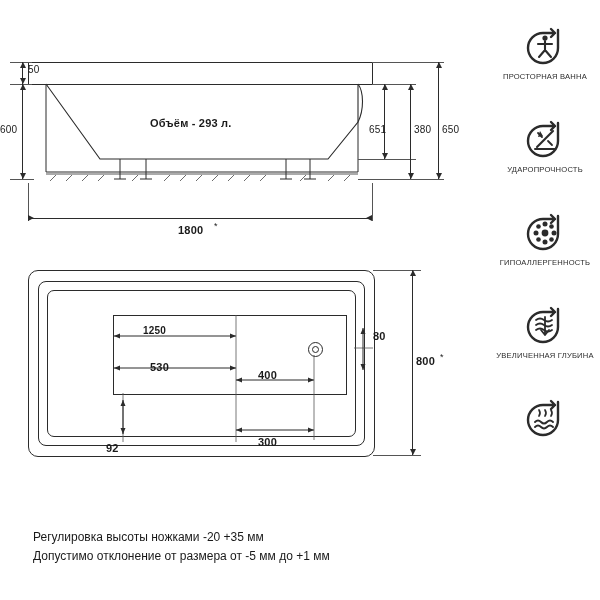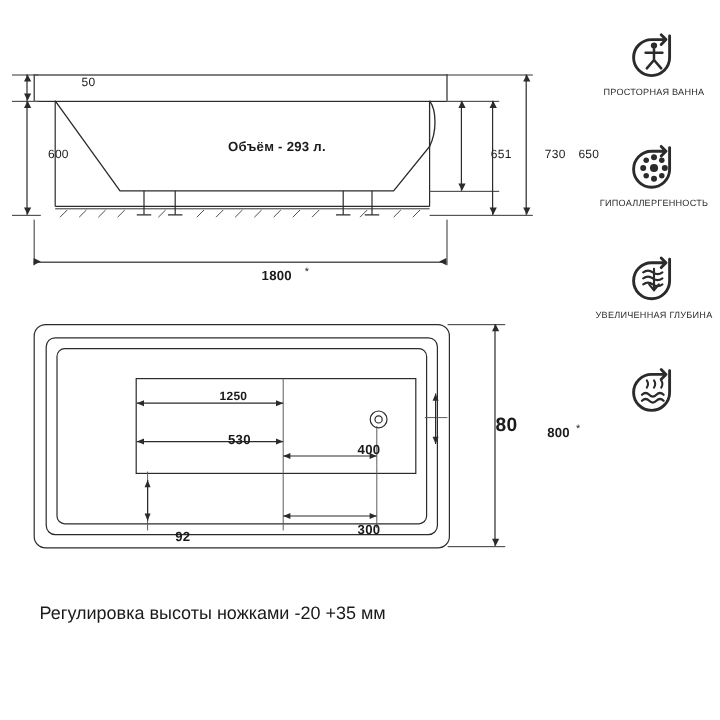--- a/index.html
+++ b/index.html
@@ -19,21 +19,20 @@
   .v{width:1px;}
   .thin{background:#555;}
   .dim{background:#2b2b2b;}
 
   .lbl{
     position:absolute;
     font-size:10px;
     color:#1a1a1a;
     white-space:nowrap;
     letter-spacing:.2px;
-    margin-left:40px;
   }
   .lbl.b{font-weight:bold;}
 
   
   #sideView{position:absolute;left:28px;top:62px;width:345px;height:120px;}
 
   
   #planView{position:absolute;left:28px;top:270px;width:345px;height:185px;}
 
   .tub-outline{
@@ -66,21 +65,21 @@
   }
 
   
   .arw{position:absolute;width:0;height:0;}
   .arw.l{border-top:3px solid transparent;border-bottom:3px solid transparent;border-right:6px solid #2b2b2b;}
   .arw.r{border-top:3px solid transparent;border-bottom:3px solid transparent;border-left:6px solid #2b2b2b;}
   .arw.u{border-left:3px solid transparent;border-right:3px solid transparent;border-bottom:6px solid #2b2b2b;}
   .arw.d{border-left:3px solid transparent;border-right:3px solid transparent;border-top:6px solid #2b2b2b;}
 
   
-  .notes{position:absolute;left:33px;top:502px;font-size:15px;line-height:19px;color:#1a1a1a;}
+  .notes{position:absolute;left:33px;top:528px;font-size:12px;line-height:19px;color:#1a1a1a;}
 
   
   .features{position:absolute;left:490px;top:22px;width:110px;}
   .feature{
     position:relative;
     width:110px;height:93px;
     text-align:center;
   }
   .feature .ficon{
     position:relative;
@@ -177,21 +176,21 @@
     <div class="ln h thin" style="left:358px;top:179px;width:86px;"></div>
 
     <div class="ln v dim" style="left:384px;top:84px;height:75px;"></div>
     <div class="arw u" style="left:381.5px;top:84px;"></div>
     <div class="arw d" style="left:381.5px;top:153px;"></div>
     <span class="lbl" style="left:369px;top:124px;">651</span>
 
     <div class="ln v dim" style="left:410px;top:84px;height:95px;"></div>
     <div class="arw u" style="left:407.5px;top:84px;"></div>
     <div class="arw d" style="left:407.5px;top:173px;"></div>
-    <span class="lbl" style="left:414px;top:124px;">730</span>
+    <span class="lbl" style="left:414px;top:124px;">380</span>
 
     <div class="ln v dim" style="left:438px;top:62px;height:117px;"></div>
     <div class="arw u" style="left:435.5px;top:62px;"></div>
     <div class="arw d" style="left:435.5px;top:173px;"></div>
     <span class="lbl" style="left:442px;top:124px;">650</span>
   </div>
 
   <div>
     <div class="ln v thin" style="left:28px;top:183px;height:38px;"></div>
     <div class="ln v thin" style="left:372px;top:183px;height:38px;"></div>
@@ -241,54 +240,67 @@
 
       <line x1="208" y1="160" x2="286" y2="160" stroke="#2b2b2b" stroke-width="1"></line>
       <polygon points="208,160 214,157.5 214,162.5" fill="#2b2b2b"></polygon>
       <polygon points="286,160 280,157.5 280,162.5" fill="#2b2b2b"></polygon>
       <line x1="286" y1="118" x2="286" y2="170" stroke="#555" stroke-width="0.8"></line>
     </svg>
 
     <span class="lbl b" style="left:115px;top:55px;font-size:10px;">1250</span>
     <span class="lbl b" style="left:122px;top:91px;font-size:11px;">530</span>
     <span class="lbl b" style="left:230px;top:99px;font-size:11px;">400</span>
-    <span class="lbl b" style="left:345px;top:76px;font-size:16px;">80</span>
+    <span class="lbl b" style="left:345px;top:60px;font-size:11px;">80</span>
     <span class="lbl b" style="left:78px;top:172px;font-size:11px;">92</span>
     <span class="lbl b" style="left:230px;top:166px;font-size:11px;">300</span>
   </div>
 
   <div>
     <div class="ln h thin" style="left:373px;top:270px;width:48px;"></div>
     <div class="ln h thin" style="left:373px;top:455px;width:48px;"></div>
     <div class="ln v dim" style="left:412px;top:270px;height:185px;"></div>
     <div class="arw u" style="left:409.5px;top:270px;"></div>
     <div class="arw d" style="left:409.5px;top:449px;"></div>
     <span class="lbl b" style="left:416px;top:355px;font-size:11px;">800</span>
     <span class="lbl" style="left:440px;top:352px;font-size:9px;">*</span>
   </div>
 
   <div class="notes">
     <div>Регулировка высоты ножками -20 +35 мм</div>
+    <div>Допустимо отклонение от размера от -5 мм до +1 мм</div>
   </div>
 
   <div class="features">
 
 
     <div class="feature">
       <div class="ficon">
         <svg width="46" height="46" viewBox="0 0 46 46">
           <path d="M36 8 L36 26 A15 15 0 1 1 21 11 L33 11 L29 7 M33 11 L29 15" fill="none" stroke="#2b2b2b" stroke-width="2.4" stroke-linecap="round" stroke-linejoin="round"></path>
           <circle cx="23" cy="16" r="2.6" fill="#2b2b2b"></circle>
           <path d="M23 19 L23 28 M16 22 L30 22 M23 28 L17 35 M23 28 L29 35" stroke="#2b2b2b" stroke-width="2.1" stroke-linecap="round" fill="none"></path>
         </svg>
       </div>
       <span class="ftext">ПРОСТОРНАЯ ВАННА</span>
     </div>
 
 
+    <div class="feature">
+      <div class="ficon">
+        <svg width="46" height="46" viewBox="0 0 46 46">
+          <path d="M36 8 L36 26 A15 15 0 1 1 21 11 L33 11 L29 7 M33 11 L29 15" fill="none" stroke="#2b2b2b" stroke-width="2.4" stroke-linecap="round" stroke-linejoin="round"></path>
+          <path d="M15 32 L31 16" stroke="#2b2b2b" stroke-width="2.1" stroke-linecap="round"></path>
+          <path d="M16 18 L20 22 M26 26 L30 30" stroke="#2b2b2b" stroke-width="1.8" stroke-linecap="round"></path>
+          <path d="M18 16 L16 22 L21 21 Z" fill="#2b2b2b"></path>
+          <path d="M13 34 L33 34" stroke="#2b2b2b" stroke-width="2" stroke-linecap="round"></path>
+        </svg>
+      </div>
+      <span class="ftext">УДАРОПРОЧНОСТЬ</span>
+    </div>
 
     <div class="feature">
       <div class="ficon">
         <svg width="46" height="46" viewBox="0 0 46 46">
           <path d="M36 8 L36 26 A15 15 0 1 1 21 11 L33 11 L29 7 M33 11 L29 15" fill="none" stroke="#2b2b2b" stroke-width="2.4" stroke-linecap="round" stroke-linejoin="round"></path>
           <g fill="#2b2b2b">
             <circle cx="23" cy="25" r="3.4"></circle>
             <circle cx="23" cy="16" r="2.5"></circle>
               <circle cx="23" cy="34" r="2.5"></circle>
             <circle cx="14" cy="25" r="2.5"></circle>

